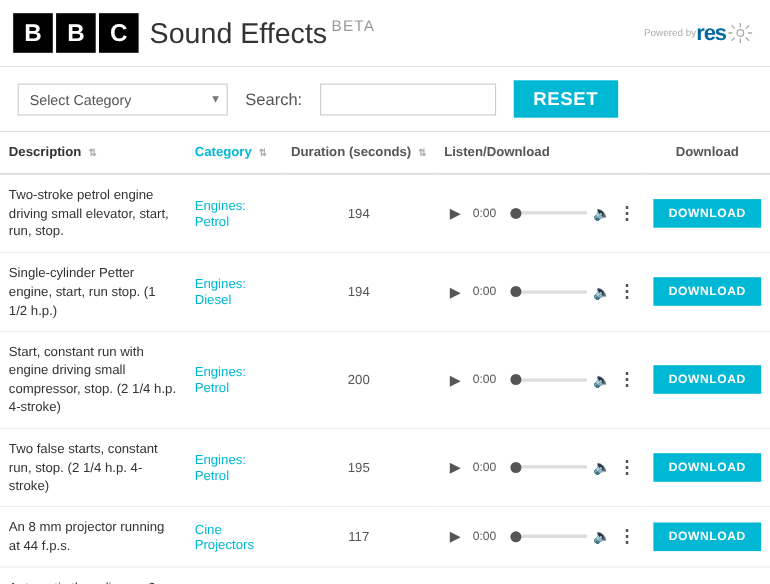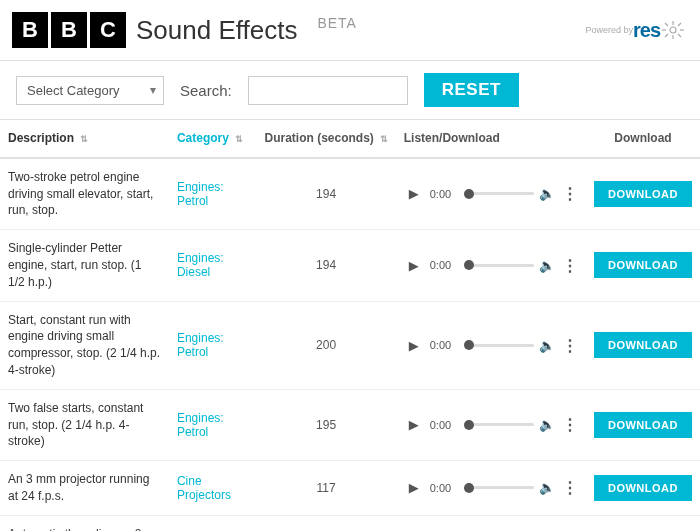--- a/index.html
+++ b/index.html
@@ -82,21 +82,21 @@
       border-bottom: 1px solid #e0e0e0;
     }
     .category-select {
       border: 1px solid #ccc;
       padding: 6px 28px 6px 10px;
       font-size: 13px;
       color: #555;
       background: #fff;
       appearance: none;
       -webkit-appearance: none;
-      width: 148px;
+      width: 191px;
       cursor: pointer;
       position: relative;
     }
     .select-wrapper {
       position: relative;
       display: inline-block;
     }
     .select-wrapper::after {
       content: '▾';
       position: absolute;
@@ -229,21 +229,21 @@
       font-weight: bold;
       cursor: pointer;
       letter-spacing: 0.5px;
       text-transform: uppercase;
       white-space: nowrap;
     }
 
     .header-title-group {
       display: flex;
       align-items: center;
-      gap: 20px;
+      gap: 4px;
     }
   </style>
 </head>
 <body>
 
 <div class="header">
   <div class="header-left">
     <div class="bbc-logo">
       <div class="bbc-box">B</div>
       <div class="bbc-box">B</div>
@@ -381,21 +381,21 @@
           </div>
           <span class="volume-icon">🔈</span>
           <span class="more-icon">⋮</span>
         </div>
       </td>
       <td class="col-dl">
         <button class="download-btn">DOWNLOAD</button>
       </td>
     </tr>
         <tr>
-      <td class="col-desc">An 3 mm projector running at 24 f.p.s.</td>
+      <td class="col-desc">An 8 mm projector running at 44 f.p.s.</td>
       <td class="col-cat">Cine Projectors</td>
       <td class="col-dur">117</td>
       <td class="col-listen">
         <div class="audio-player">
           <button class="play-btn">▶</button>
           <span class="time-label">0:00</span>
           <div class="progress-bar">
             <div class="progress-thumb"></div>
           </div>
           <span class="volume-icon">🔈</span>

